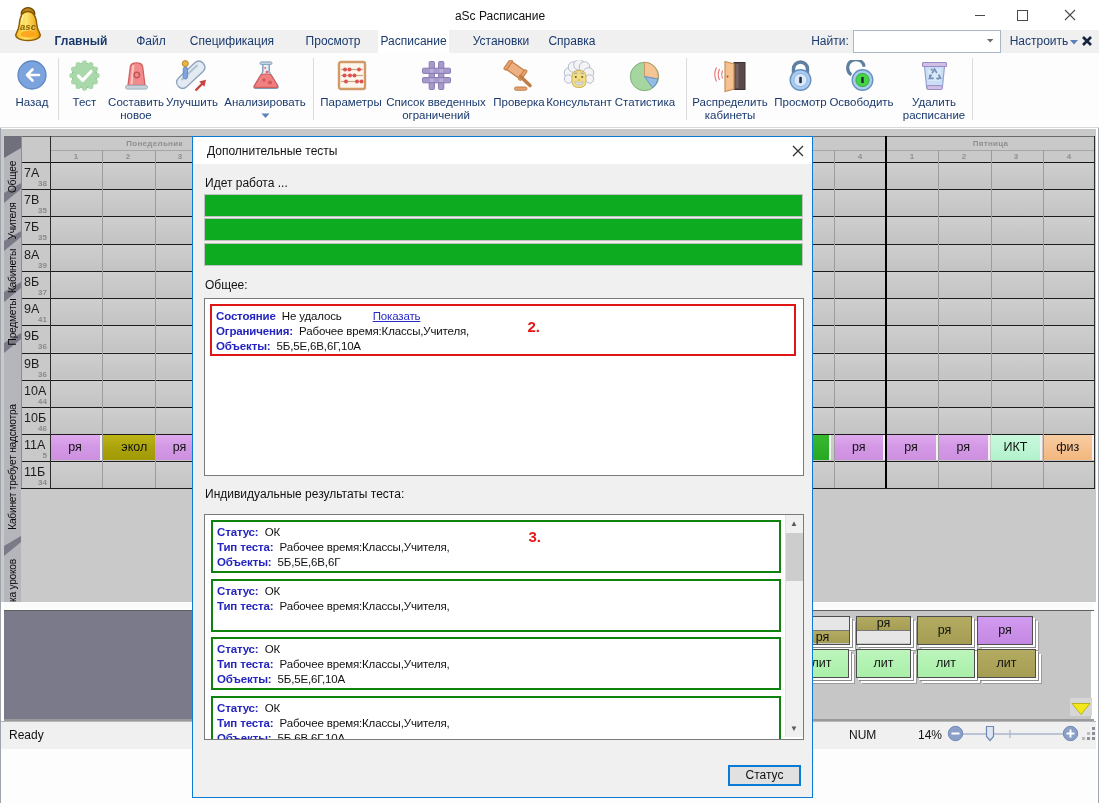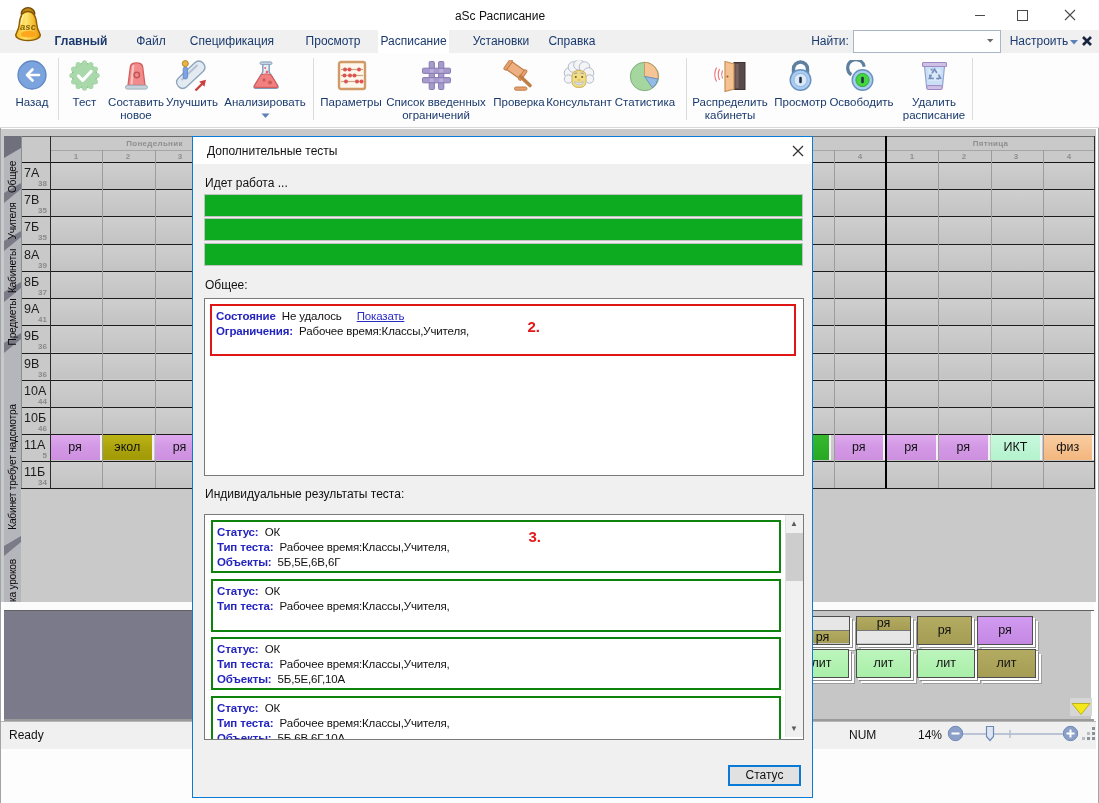--- a/index.html
+++ b/index.html
@@ -411,21 +411,21 @@
 <div class="vc" style="left:572.5px;"></div>
 <div class="vc" style="left:624.75px;"></div>
 <div class="vc" style="left:729.25px;"></div>
 <div class="vc" style="left:781.5px;"></div>
 <div class="vc" style="left:833.75px;"></div>
 <div class="vc" style="left:938.25px;"></div>
 <div class="vc" style="left:990.5px;"></div>
 <div class="vc" style="left:1042.75px;"></div>
 
 <div class="cell pu" style="left:50.5px;width:49px;">ря</div>
-<div class="cell ol" style="left:102.5px;width:49.5px;">экол</div>
+<div class="cell ol" style="left:102.5px;width:49.5px;padding-left:7px;">экол</div>
 <div class="cell pu" style="left:155px;width:49px;">ря</div>
 <div class="cell gn" style="left:782px;width:47px;"></div>
 <div class="cell pu" style="left:834.5px;width:48.5px;">ря</div>
 <div class="cell pu" style="left:886.5px;width:49px;">ря</div>
 <div class="cell pu" style="left:939px;width:48.5px;">ря</div>
 <div class="cell mi" style="left:991px;width:49px;">ИКТ</div>
 <div class="cell pe" style="left:1043.5px;width:48.5px;">физ</div>
 
 <svg class="abs" style="left:4px;top:136px" width="17" height="466" viewBox="0 0 17 466">
   <rect x="0" y="0" width="17" height="466" fill="#b5b5bc"></rect>
@@ -505,22 +505,23 @@
   <svg class="abs" style="left:599px;top:8px" width="12" height="12" viewBox="0 0 12 12">
       <path d="M1 1 L11 11 M11 1 L1 11" stroke="#333" stroke-width="1.3"></path>
     </svg>
   <div class="abs" style="left:12px;top:39px;font-size:12px;color:#111;">Идет работа ...</div>
   <div class="pbar" style="top:58px;"></div>
   <div class="pbar" style="top:82px;"></div>
   <div class="pbar" style="top:107px;"></div>
   <div class="abs" style="left:12px;top:141px;font-size:12px;color:#111;">Общее:</div>
   <div class="abs" style="left:11px;top:160.5px;width:598px;height:176px;background:#fff;border:1px solid #7a7a7a;"></div>
   <div class="abs rbox" style="left:16.5px;top:166.5px;border-color:#e01515;">
-    <div class="tl"><span class="blue">Состояние</span>&nbsp; Не удалось <a class="lnk" style="margin-left:12px;">Показать</a></div>
+    <div class="tl"><span class="blue">Состояние</span>&nbsp; Не удалось <a class="lnk" style="margin-left:28px;">Показать</a></div>
     <div class="tl"><span class="blue">Ограничения:</span>&nbsp; Рабочее время:Классы,Учителя,</div>
+    <div class="tl"><span class="blue">Объекты:</span>&nbsp; 5Б,5Е,6В,6Г,10А</div>
     <div class="rednum" style="position:absolute;left:316px;top:12px;">2.</div>
   </div>
   <div class="abs" style="left:12px;top:350px;font-size:12px;color:#111;">Индивидуальные результаты теста:</div>
   <div class="abs" style="left:11px;top:376.5px;width:598px;height:224px;background:#fff;border:1px solid #7a7a7a;overflow:hidden;">
     <div class="rbox item" style="top:5.5px;">
       <div class="tl"><span class="blue">Статус:</span>&nbsp; ОК</div>
       <div class="tl"><span class="blue">Тип теста:</span>&nbsp; Рабочее время:Классы,Учителя,</div>
       <div class="tl"><span class="blue">Объекты:</span>&nbsp; 5Б,5Е,6В,6Г</div>
       <div class="rednum" style="position:absolute;left:316px;top:6px;">3.</div>
     </div>

